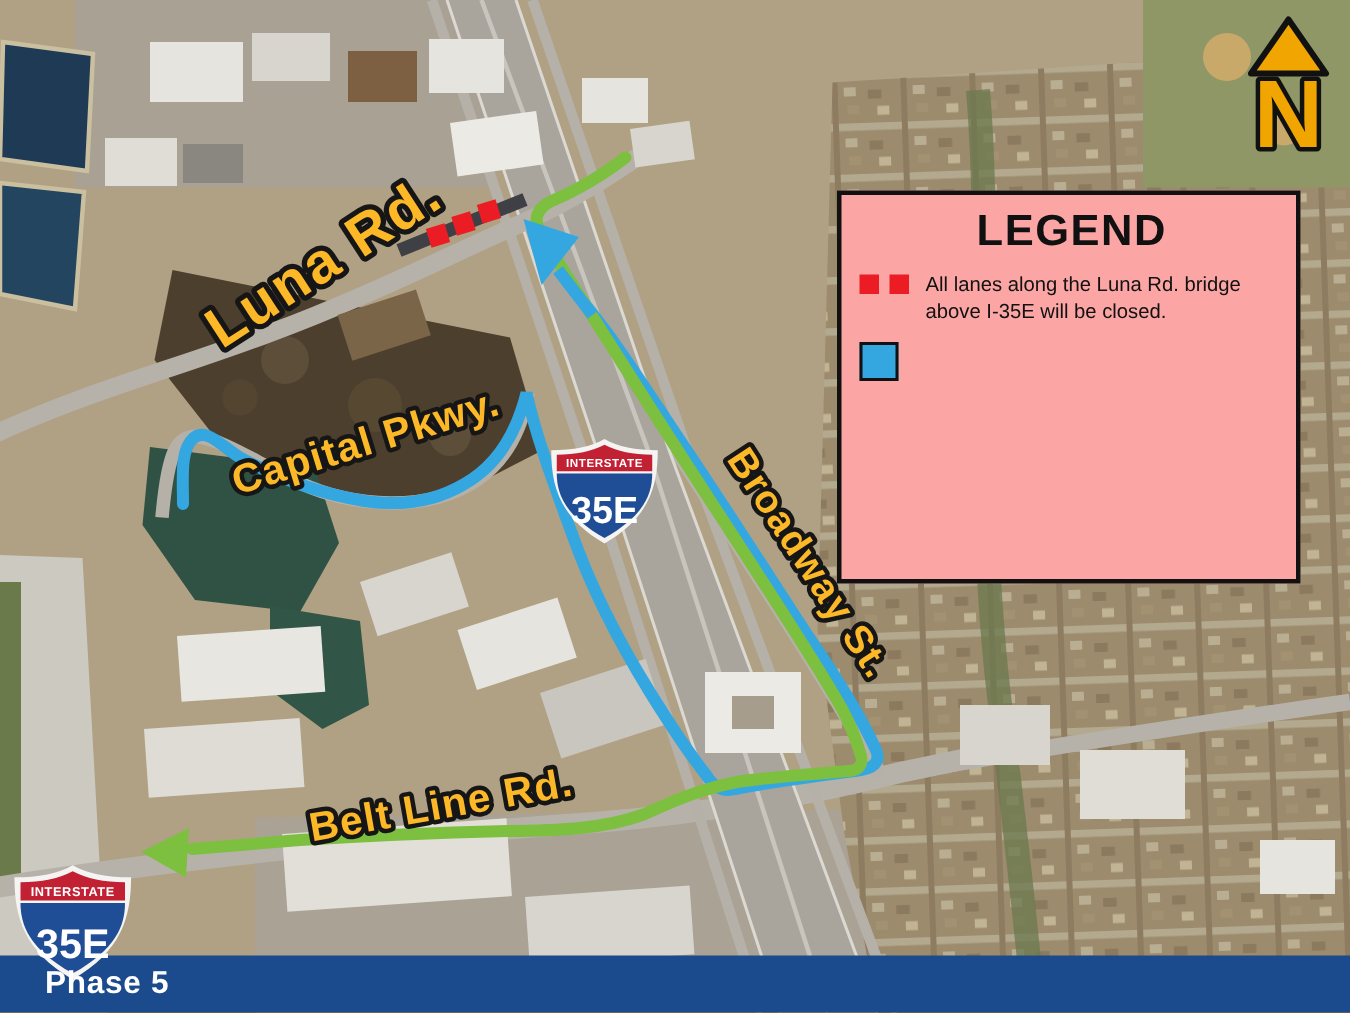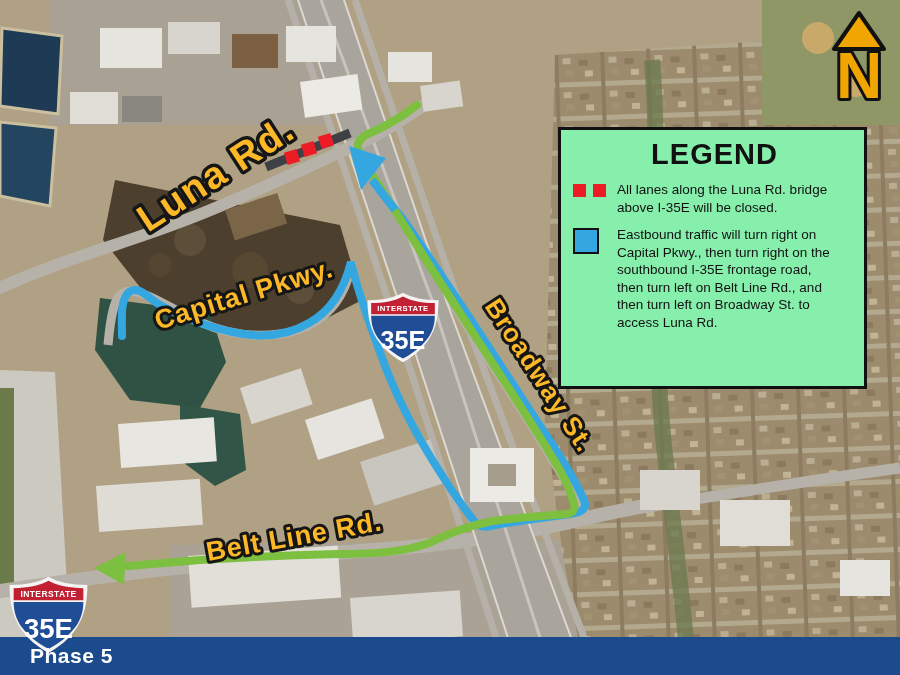--- a/index.html
+++ b/index.html
@@ -1,21 +1,21 @@
 <!DOCTYPE html>
 <html><head>
 <meta charset="utf-8">
 <style>
   html,body{margin:0;padding:0;background:#222;}
   .stage{position:relative;width:900px;height:675px;overflow:hidden;
          font-family:"Liberation Sans",sans-serif;background:#b0a184;}
   .stage svg{position:absolute;left:0;top:0;}
   
   .legend{position:absolute;left:558px;top:127px;width:309px;height:262px;
-          box-sizing:border-box;background:#86efac;border:3px solid #111;
+          box-sizing:border-box;background:#fca5a5;border:3px solid #111;
           padding:4px 8px 8px 12px;z-index:20;}
   .legend-title{text-align:center;font-weight:bold;font-size:29px;color:#111;
                 letter-spacing:1px;margin:4px 0 10px 0;}
   .legend-item{display:flex;margin-bottom:10px;}
   .swatch-col{flex:0 0 44px;padding-top:2px;}
   .dash-sq{width:13px;height:13px;background:#ec1c24;display:inline-block;margin-right:7px;}
   .box-swatch{width:22px;height:22px;border:2px solid #111;}
   .swatch-green{background:#7dbf3f;}
   .swatch-blue{background:#34a7e0;}
   .legend-text{font-size:13.5px;line-height:17.5px;color:#111;white-space:pre-line;}
@@ -175,24 +175,18 @@
     </div>
     <div class="legend-text">All lanes along the Luna Rd. bridge
 above I-35E will be closed.</div>
   </div>
 
 
   <div class="legend-item">
     <div class="swatch-col">
       <div class="box-swatch swatch-blue"></div>
     </div>
-    <div class="legend-text">Eastbound traffic will turn right on
-Capital Pkwy., then turn right on the
-southbound I-35E frontage road,
-then turn left on Belt Line Rd., and
-then turn left on Broadway St. to
-access Luna Rd.</div>
   </div>
 </div>
 
 <div class="phase">Phase 5</div>
 
 </div>
 
 </body></html>

